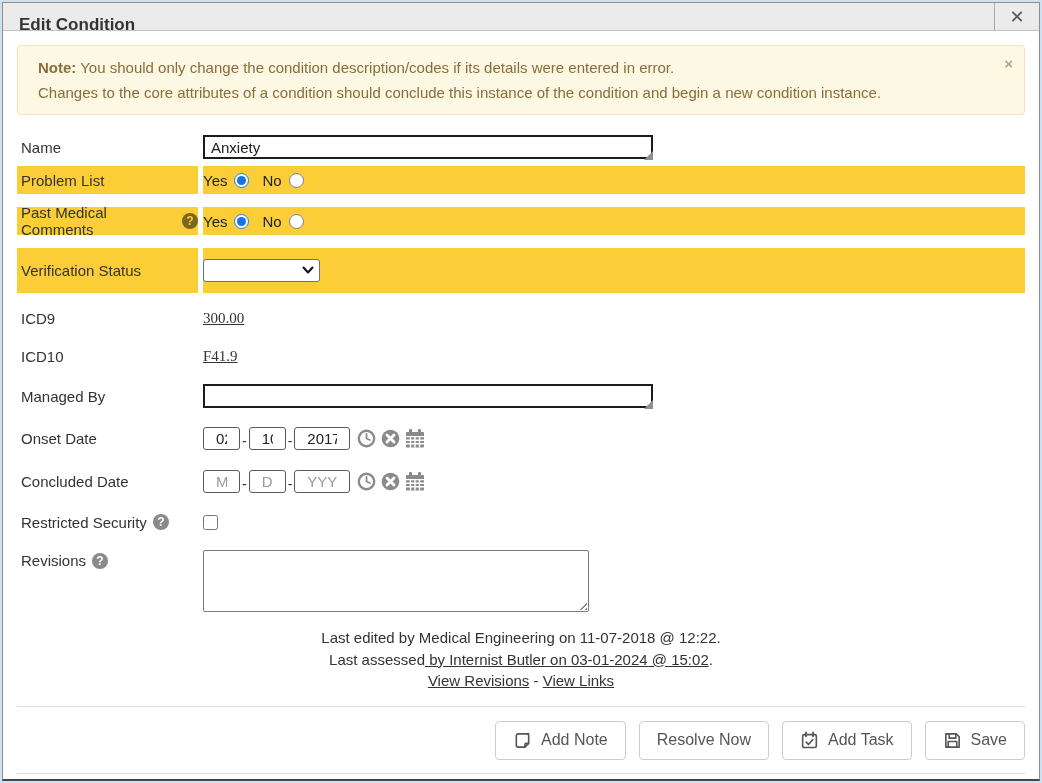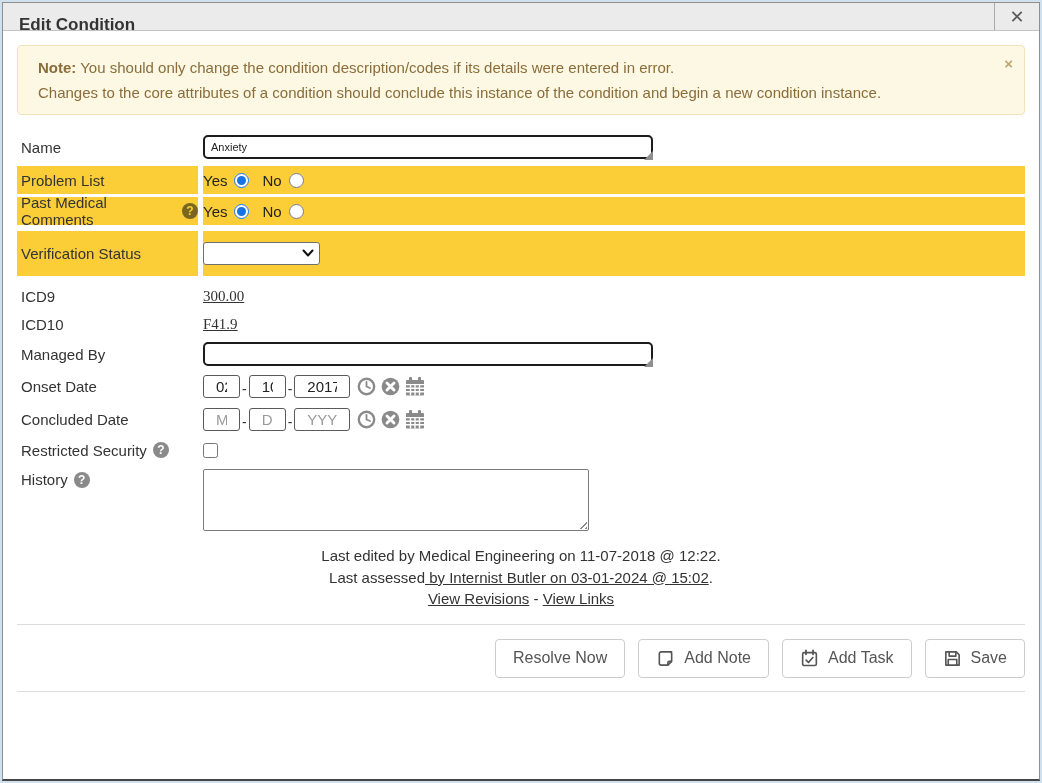--- a/index.html
+++ b/index.html
@@ -40,40 +40,40 @@
     color: #8a6d3b; font-size: 15px; line-height: 25px;
     padding: 9px 40px 9px 20px;
   }
   .note-dismiss {
     position: absolute; right: 11px; top: 9px;
     background: none; border: none; color: #bfa770;
     font-family: inherit; font-size: 15px; font-weight: bold; cursor: pointer;
   }
   
   .form { margin-top: 17px; }
-  .row { display: flex; align-items: center; min-height: 26px; margin-bottom: 3px; }
+  .row { display: flex; align-items: center; min-height: 26px; margin-bottom: 13px; }
   .lbl {
     width: 181px; flex: none; align-self: stretch;
     display: flex; align-items: center; gap: 6px;
     padding-left: 4px; font-size: 15px; color: #333;
   }
   .fld { flex: 1; align-self: stretch; display: flex; align-items: center; margin-left: 5px; }
   .yrow { height: 28px; }
   .yrow .lbl, .yrow .fld { background: #FBCE38; }
   .row-name { height: 30px; margin-bottom: 4px; }
   .row-vstat { margin-top: 6px; }
   .row-code { min-height: 25px; }
   .row-comments { align-items: flex-start; }
   .row-comments .lbl { align-self: flex-start; padding-top: 4px; }
   
   .inputwrap { position: relative; display: inline-flex; }
   .txt-big {
     width: 450px; height: 24px;
-    border: 2px solid #1c1c1c; border-radius: 5px;
-    font-family: inherit; font-size: 11px; color: #222; padding: 1px 6px;
+    border: 2px solid #1c1c1c; border-radius: 0;
+    font-family: inherit; font-size: 15px; color: #222; padding: 1px 6px;
     outline: none; background: #fff;
   }
   .corner-grip {
     position: absolute; right: 0px; bottom: -1px; width: 0; height: 0;
     border-bottom: 9px solid #8f8f8f; border-left: 9px solid transparent;
   }
   .radio-group { display: flex; align-items: center; font-size: 15px; color: #222; }
   .radio-group input[type=radio] {
     width: 15px; height: 15px; accent-color: #1673e1; margin: 0 0 0 7px; cursor: pointer;
   }
@@ -315,21 +315,21 @@
           <span>Restricted Security</span>
           <span class="help help-gray">?</span>
         </div>
         <div class="fld">
             <input type="checkbox" style="">
           </div>
       </div>
 
       <div class="row row-comments" style="min-height:66px;margin-top:4px">
         <div class="lbl">
-          <span>History</span>
+          <span>Revisions</span>
           <span class="help help-gray">?</span>
         </div>
         <div class="fld">
           <span class="ta-wrap">
             <textarea class="comments-ta" style=""></textarea>
             <span class="ta-grip"></span>
           </span>
         </div>
       </div>
 
@@ -342,28 +342,28 @@
         <a>View Revisions</a>
         <span>-</span>
         <a>View Links</a>
       </div>
     </div>
 
     <hr class="hr">
 
     <div class="btn-row">
       <button class="btn">
-        <span>Resolve Now</span>
-      </button>
-      <button class="btn">
         <svg width="19" height="19" viewBox="0 0 20 20" fill="none" stroke="#555" stroke-width="1.7" stroke-linejoin="round">
             <path d="M16.5 3 H5.5 a2 2 0 0 0 -2 2 v10 a2 2 0 0 0 2 2 h7 l4 -4 V5 a2 2 0 0 0 -2 -2 z"></path>
             <path d="M12.5 17 v-2.5 a1.5 1.5 0 0 1 1.5 -1.5 h2.5"></path>
           </svg>
         <span>Add Note</span>
+      </button>
+      <button class="btn">
+        <span>Resolve Now</span>
       </button>
       <button class="btn">
         <svg width="19" height="19" viewBox="0 0 20 20" fill="none" stroke="#555">
             <rect x="2.8" y="3.8" width="14.4" height="13.6" rx="1.6" stroke-width="1.7"></rect>
             <path d="M6.3 1.5 V5.5 M13.7 1.5 V5.5" stroke-width="1.9" stroke-linecap="round"></path>
             <path d="M6.5 11.8 l2.4 2.4 l4.6 -5.2" stroke-width="1.8" stroke-linecap="round" stroke-linejoin="round"></path>
           </svg>
         <span>Add Task</span>
       </button>
       <button class="btn">

